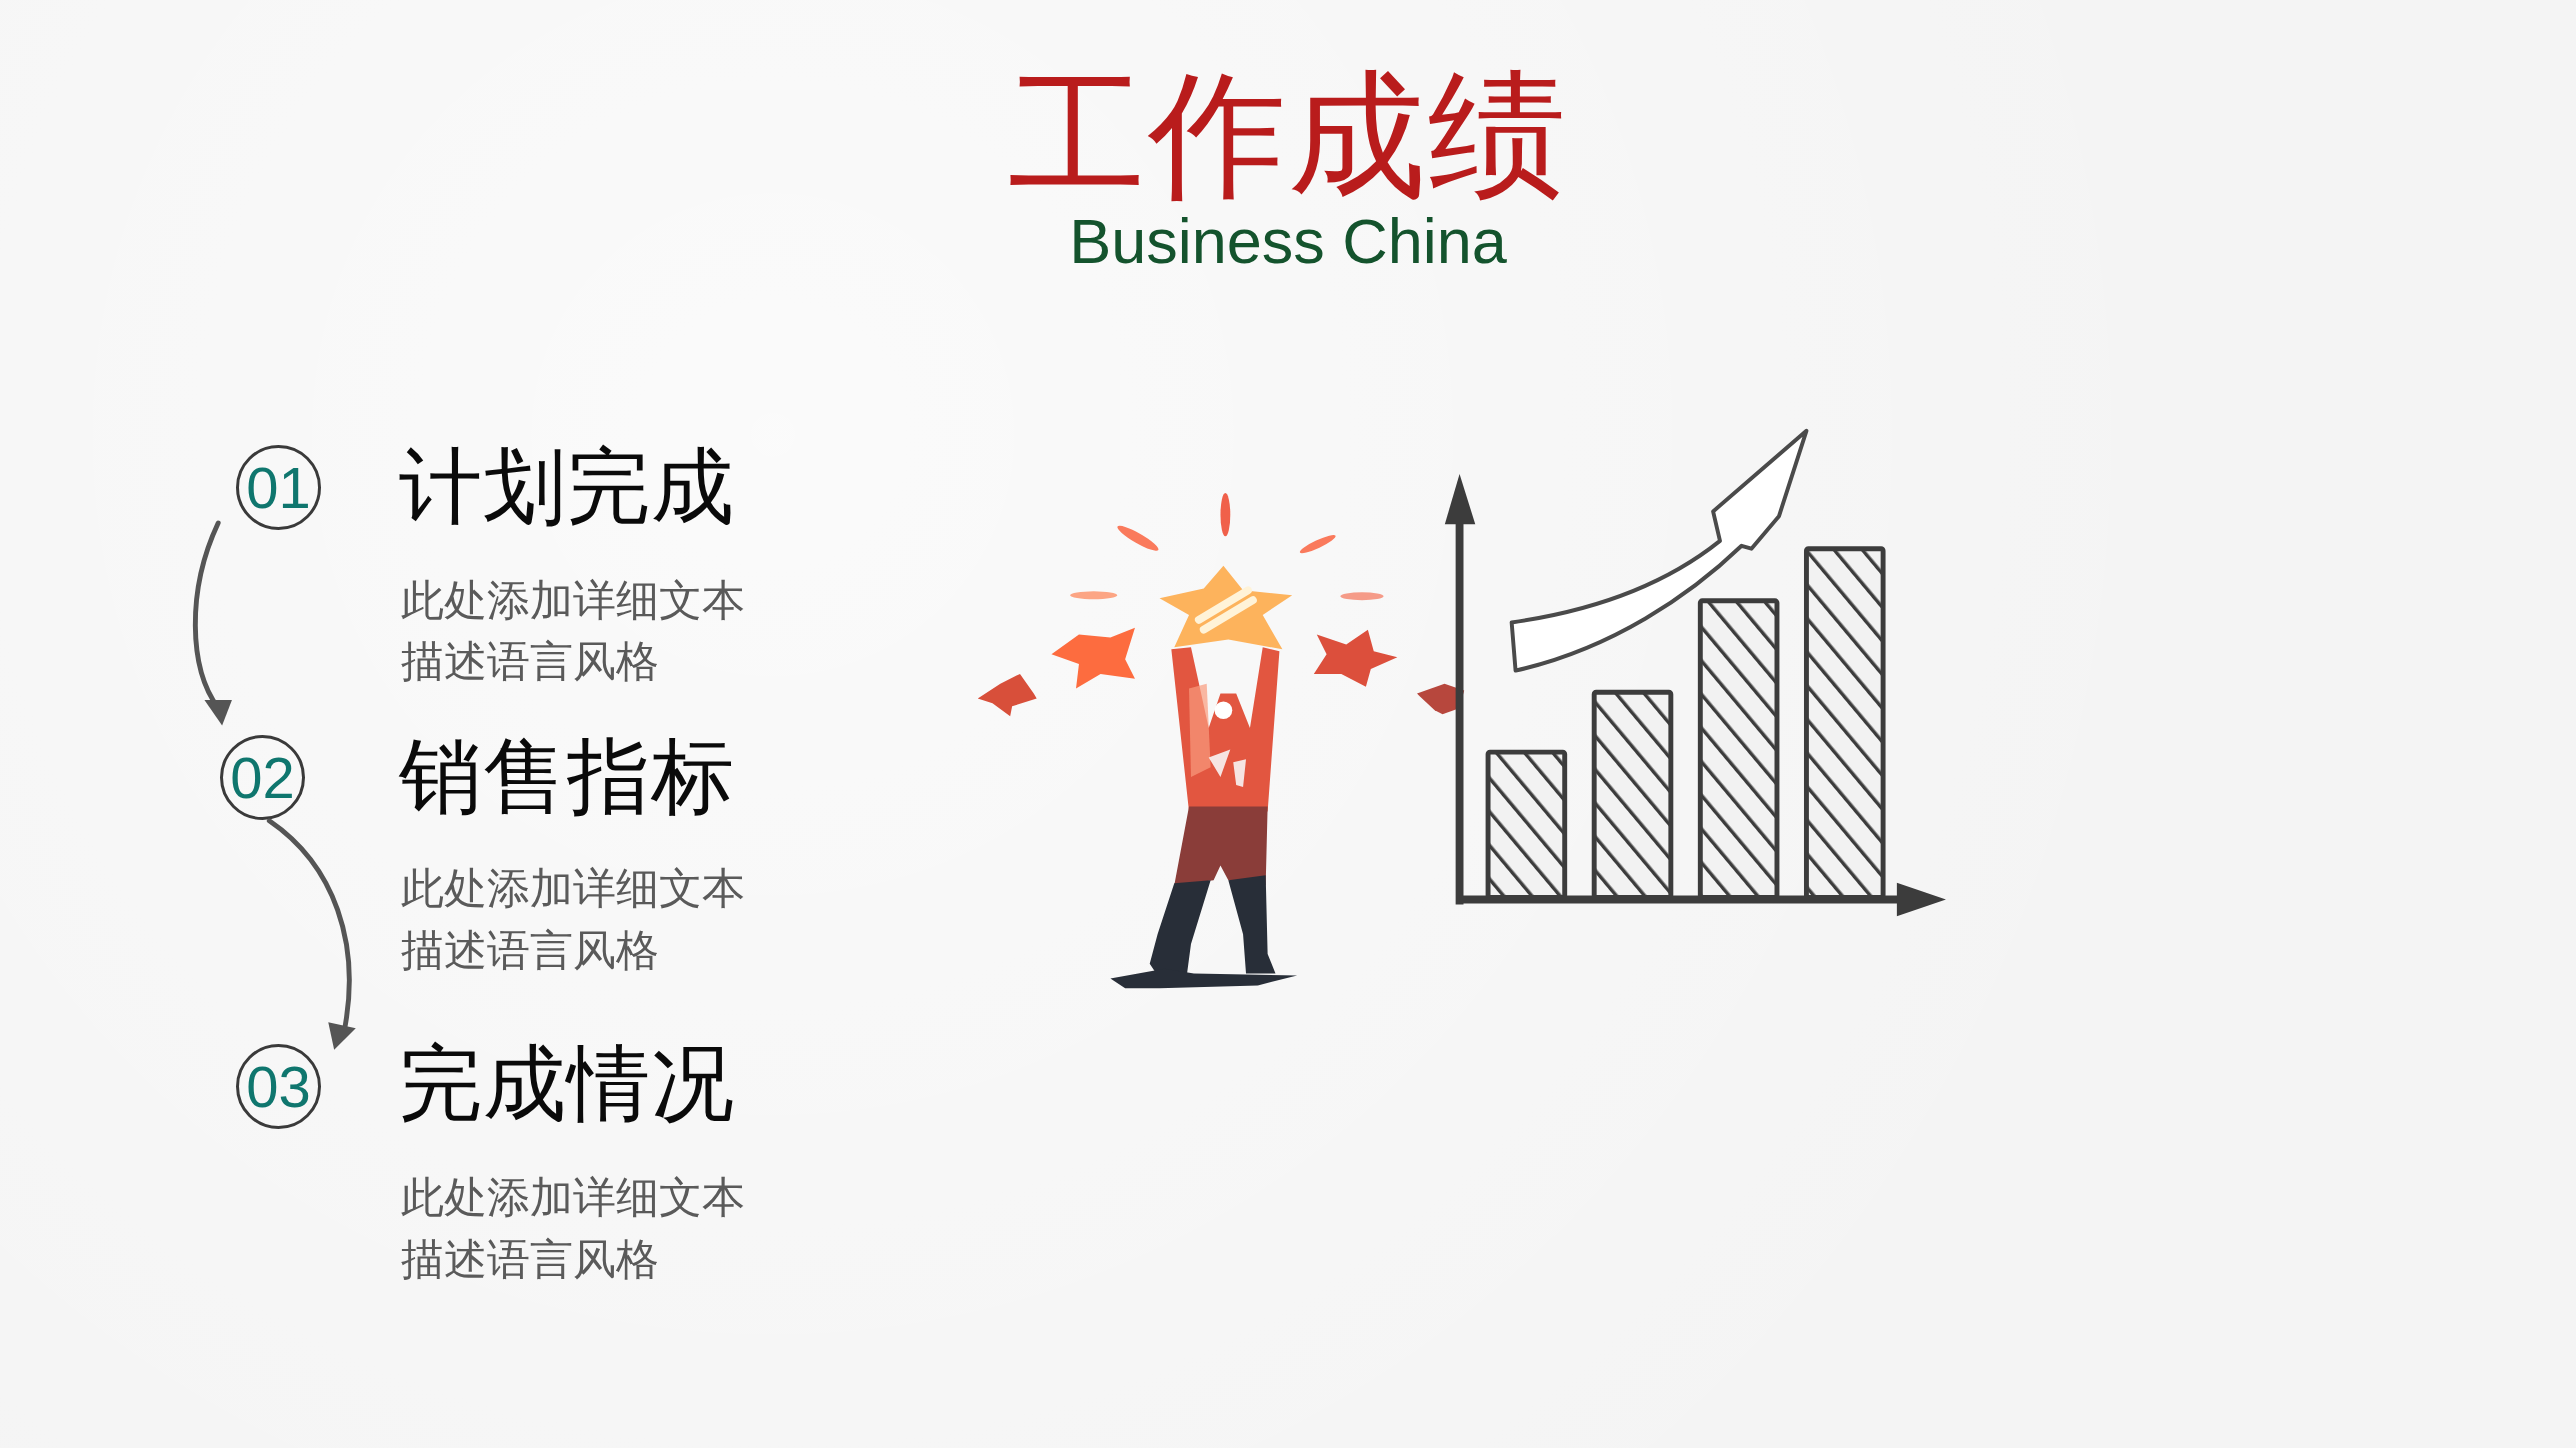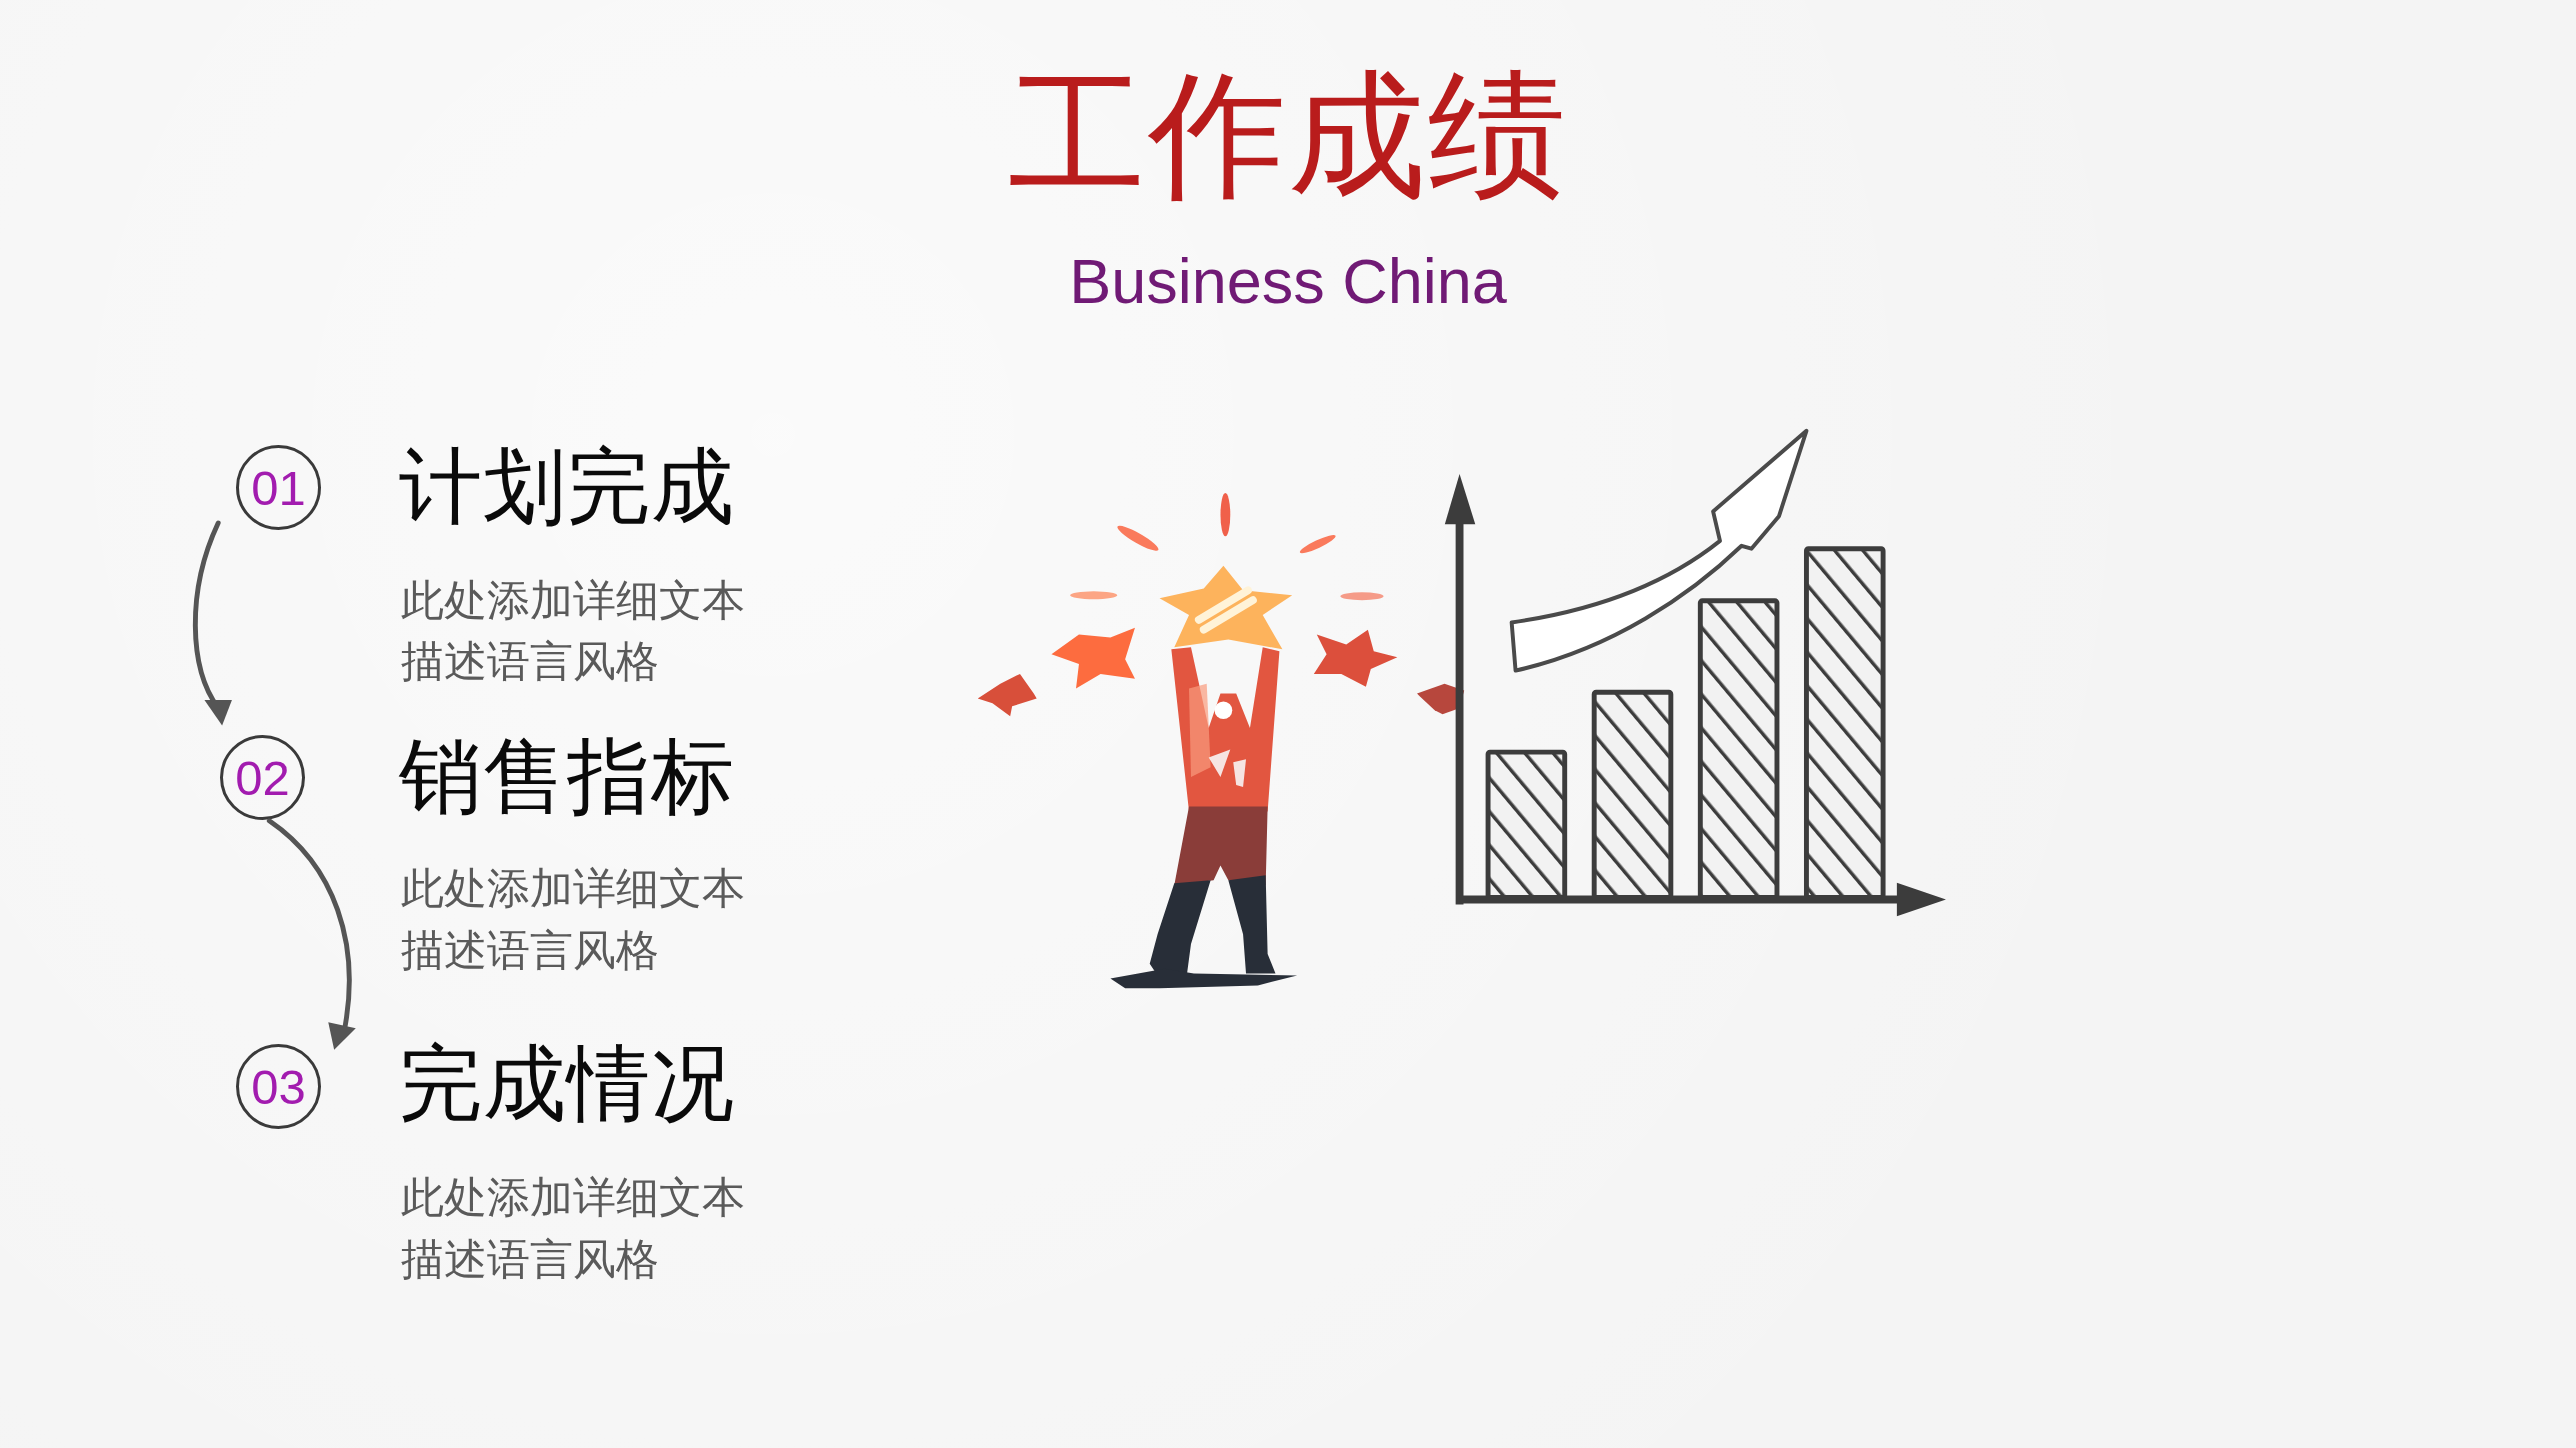--- a/index.html
+++ b/index.html
@@ -10,26 +10,26 @@
     font-family: "Liberation Sans", "DejaVu Sans", sans-serif;
   }
   .abs { position:absolute; }
   .title {
     left:0; width:2576px; top:57px; text-align:center;
     font-size:138px; line-height:157px; color:#b91c1c; letter-spacing:2px;
     font-family: "DejaVu Sans", sans-serif;
   }
   .subtitle {
     left:0; width:2576px; top:204px; text-align:center;
-    font-size:63px; line-height:75px; color:#701a75;margin-top:40px;
+    font-size:63px; line-height:75px; color:#14532d;
   }
   .circle {
     width:85px; height:85px; border:3.9px solid #3a3a3a; border-radius:50%;
     display:flex; align-items:center; justify-content:center;
-    font-size:49px; color:#a21caf; box-sizing:border-box;
+    font-size:58px; color:#0f766e; box-sizing:border-box;
   }
   .heading {
     font-size:83px; line-height:94px; color:#0a0a0a;
     font-family: "DejaVu Sans", sans-serif; letter-spacing:1px;text-align:right;
   }
   .desc {
     font-size:43px; line-height:61px; color:#5a5a5a;
     font-family: "DejaVu Sans", sans-serif;
   }
   svg { position:absolute; overflow:visible; }

